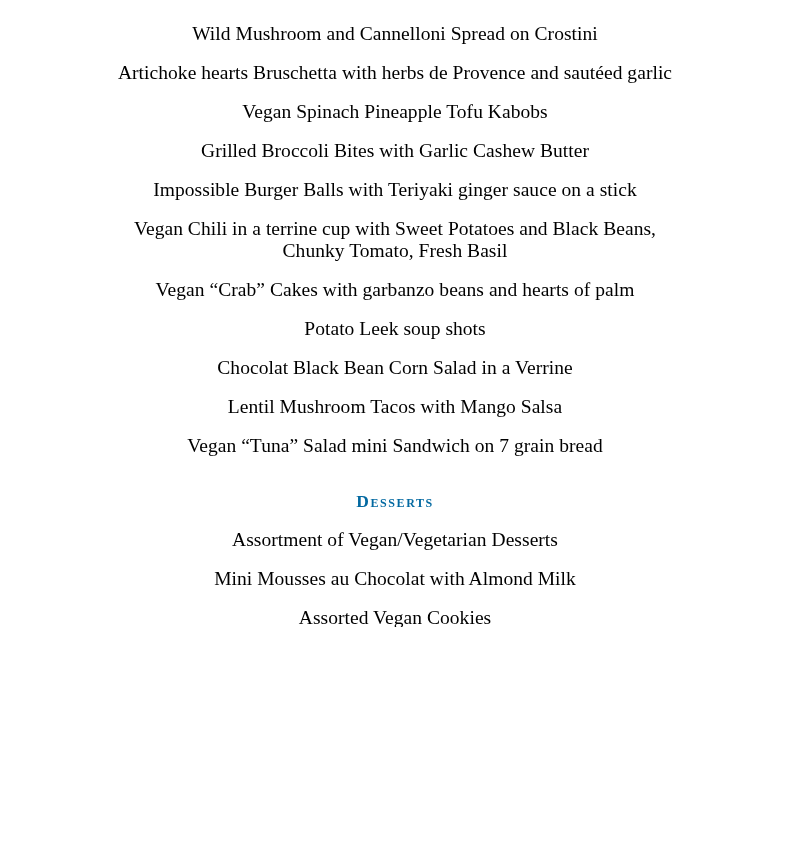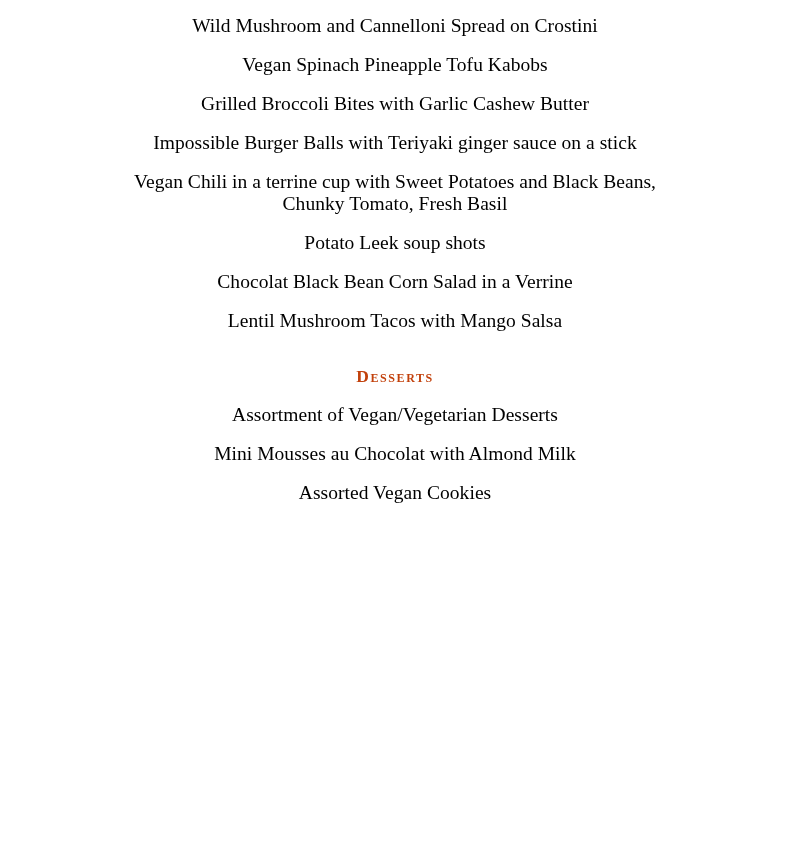--- a/index.html
+++ b/index.html
@@ -17,21 +17,21 @@
     -webkit-font-smoothing: antialiased;
   }
 
   .page {
     width: 790px;
     height: 627px;
     box-sizing: border-box;
     background: #ffffff;
     position: relative;
     overflow: hidden;
-    padding: 8px;
+    padding: 16px;
   }
 
   .menu-body {
     width: 640px;
     margin: 0 auto;
     padding-top: 7px;
     text-align: center;
   }
 
   
@@ -55,45 +55,48 @@
     height: 33px;
   }
 
   .section-heading {
     font-family: "Liberation Serif", "DejaVu Serif", serif;
     font-size: 17.5px;
     font-weight: bold;
     font-variant: small-caps;
     letter-spacing: 1.6px;
     line-height: 22px;
-    color: #c2410c;
+    color: #0369a1;
     text-align: center;
     margin: 0 0 17px 0;
   }
 
   .trailing-space {
     height: 60px;
   }
 </style>
 </head>
 <body>
 
 <div class="page">
   <div class="menu-body">
 
     <div class="menu-section">
       <p class="menu-item">Wild Mushroom and Cannelloni Spread on Crostini</p>
+      <p class="menu-item">Artichoke hearts Bruschetta with herbs de Provence and sautéed garlic</p>
       <p class="menu-item">Vegan Spinach Pineapple Tofu Kabobs</p>
       <p class="menu-item">Grilled Broccoli Bites with Garlic Cashew Butter</p>
       <p class="menu-item">Impossible Burger Balls with Teriyaki ginger sauce on a stick</p>
       <p class="menu-item">Vegan Chili in a terrine cup with Sweet Potatoes and Black Beans,
 Chunky Tomato, Fresh Basil</p>
+      <p class="menu-item">Vegan “Crab” Cakes with garbanzo beans and hearts of palm</p>
       <p class="menu-item">Potato Leek soup shots</p>
       <p class="menu-item">Chocolat Black Bean Corn Salad in a Verrine</p>
       <p class="menu-item">Lentil Mushroom Tacos with Mango Salsa</p>
+      <p class="menu-item">Vegan “Tuna” Salad mini Sandwich on 7 grain bread</p>
     </div>
 
     <div class="section-gap"></div>
 
     <div class="menu-section">
       <h2 class="section-heading">Desserts</h2>
       <p class="menu-item">Assortment of Vegan/Vegetarian Desserts</p>
       <p class="menu-item">Mini Mousses au Chocolat with Almond Milk</p>
       <p class="menu-item">Assorted Vegan Cookies</p>
     </div>

